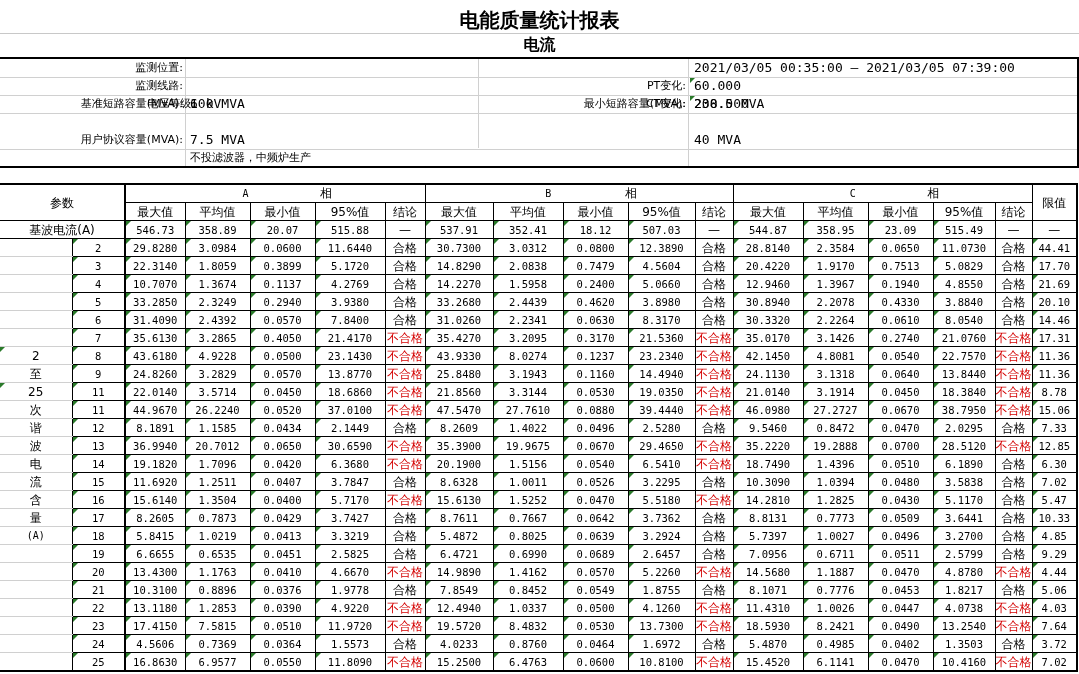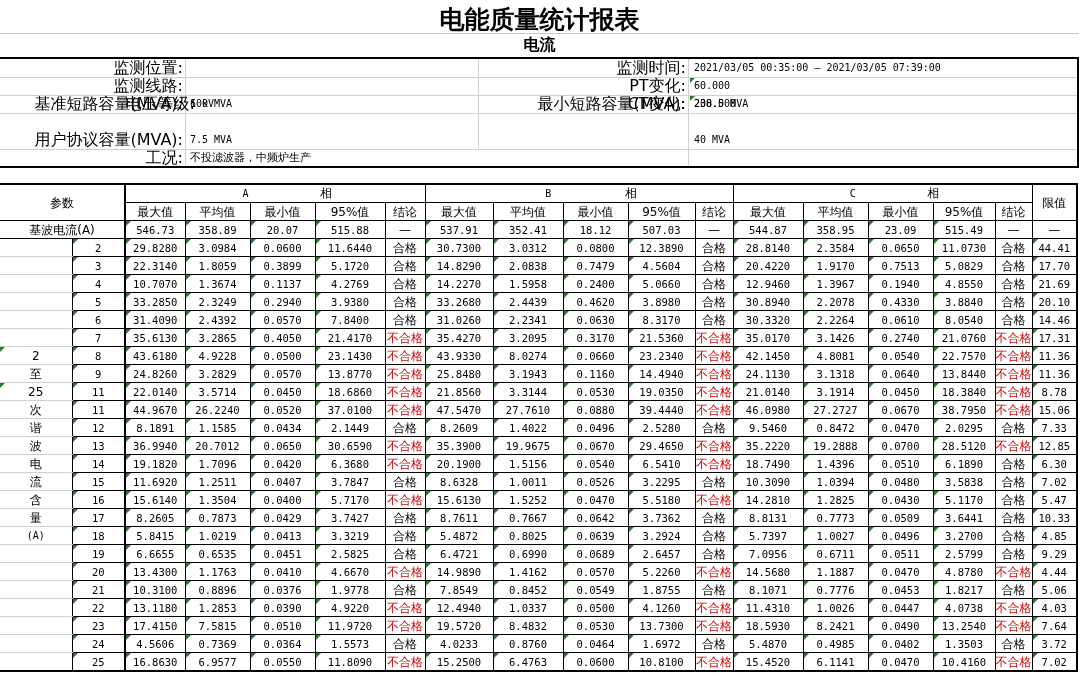--- a/index.html
+++ b/index.html
@@ -1,22 +1,22 @@
 <!DOCTYPE html>
 <html><head>
 <meta charset="utf-8">
 <style>
   html, body { margin:0; padding:0; background:#fff; }
   body { width:1079px; height:674px; overflow:hidden; position:relative; font-family:"DejaVu Sans Mono","Liberation Mono",monospace; color:#000; }
-  .title { position:absolute; left:0; top:0; width:1079px; height:33px; text-align:center; font-family:"DejaVu Serif","Liberation Serif",serif; font-weight:bold; font-size:25px; line-height:40px; }
+  .title { position:absolute; left:0; top:0; width:1079px; height:33px; text-align:center; font-family:"DejaVu Serif","Liberation Serif",serif; font-weight:bold; font-size:20px; line-height:40px; }
   .subtitle { position:absolute; left:0; top:33px; width:1079px; height:24px; text-align:center; font-family:"DejaVu Serif","Liberation Serif",serif; font-weight:bold; font-size:16px; line-height:22px; border-top:1px solid #c8c8c8; }
   .info { position:absolute; left:0; top:57px; width:1077px; height:107px; border-top:2px solid #000; border-bottom:2px solid #000; border-right:2px solid #000; }
   .info-row { position:absolute; left:0; height:18px; width:1077px; border-bottom:1px solid #d0d0d0; font-size:10px; line-height:18px; }
-  .info-row .lbl { position:absolute; text-align:right; font-family:"DejaVu Sans","Liberation Sans",sans-serif; font-size:16px; }
-  .info-row .val { position:absolute; font-size:10px; }
+  .info-row .lbl { position:absolute; text-align:right; font-family:"DejaVu Sans","Liberation Sans",sans-serif; font-size:11px; }
+  .info-row .val { position:absolute; font-size:13px; }
   .vline { position:absolute; top:0; height:107px; border-left:1px solid #d0d0d0; }
   .green { position:absolute; width:0; height:0; border-top:5px solid #2a7a2a; border-right:5px solid transparent; }
   table.grid { position:absolute; left:0; top:183px; border-collapse:collapse; table-layout:fixed; font-size:10.5px; }
   table.grid td { border:1px solid #000; height:17px; padding:0; text-align:center; white-space:nowrap; overflow:hidden; position:relative; line-height:16px; }
   table.grid td.cn { font-family:"DejaVu Sans","Liberation Sans",sans-serif; font-size:12px; }
   table.grid td.hdr { font-family:"DejaVu Sans","Liberation Sans",sans-serif; font-size:12px; }
   table.grid td.lbl0 { border-left:none; border-top:1px solid #d0d0d0; border-bottom:1px solid #d0d0d0; font-family:"DejaVu Sans","Liberation Sans",sans-serif; font-size:12px; }
   table.grid td.tick::before { content:""; position:absolute; left:0; top:0; border-top:5px solid #2a7a2a; border-right:5px solid transparent; }
   .fail { color:#d40000; }
   .thickL { border-left:2px solid #000 !important; }
@@ -32,21 +32,20 @@
 <div class="subtitle">电流</div>
 
 <div class="info">
   <div class="vline" style="left:185px"></div>
   <div class="vline" style="left:688px"></div>
   <div class="vline" style="left:478px;height:89px"></div>
   <div id="info-rows">
       <div class="info-row" style="top: 0px;">
         <span class="lbl" style="left:0;width:183px">监测位置:</span>
         <span class="val" style="left:190px;"></span>
-        <span class="lbl" style="left:480px;width:206px">监测时间:</span>
         <span class="val" style="left:694px">2021/03/05 00:35:00 — 2021/03/05 07:39:00</span>
       </div>
       <div class="info-row" style="top: 18px;">
         <span class="lbl" style="left:0;width:183px">监测线路:</span>
         <span class="val" style="left:190px;"></span>
         <span class="lbl" style="left:480px;width:206px">PT变化:</span>
         <span class="val" style="left:694px">60.000</span>
         <span class="green" style="left:690px;top:1px"></span>
       </div>
       <div class="info-row" style="top: 36px;">
@@ -61,21 +60,20 @@
         <span class="val" style="left:190px;">100 MVA</span>
         <span class="lbl" style="left:480px;width:206px">最小短路容量(MVA):</span>
         <span class="val" style="left:694px">238.5 MVA</span>
       </div>
       <div class="info-row" style="top: 72px;">
         <span class="lbl" style="left:0;width:183px">用户协议容量(MVA):</span>
         <span class="val" style="left:190px;">7.5 MVA</span>
         <span class="val" style="left:694px">40 MVA</span>
       </div>
       <div class="info-row" style="top: 90px; border-bottom: none;">
-        <span class="lbl" style="left:0;width:183px">工况:</span>
         <span class="val" style="left:190px;font-family:'DejaVu Sans','Liberation Sans',sans-serif;font-size:11px;">不投滤波器，中频炉生产</span>
         <span class="lbl" style="left:480px;width:206px"></span>
         <span class="val" style="left:694px"></span>
       </div>
     </div>
 </div>
 
 <div class="gap-row"></div>
 
 <table class="grid" id="grid">
@@ -266,21 +264,21 @@
       <tr>
         <td class="lbl0 tick" style="">2</td>
         <td class="tick">8</td>
         <td class="tick thickL">43.6180</td>
         <td class="tick">4.9228</td>
         <td class="tick">0.0500</td>
         <td class="tick">23.1430</td>
         <td class="cn fail">不合格</td>
         <td class="tick">43.9330</td>
         <td class="tick">8.0274</td>
-        <td class="tick">0.0660</td>
+        <td class="tick">0.1237</td>
         <td class="tick">23.2340</td>
         <td class="cn fail">不合格</td>
         <td class="tick">42.1450</td>
         <td class="tick">4.8081</td>
         <td class="tick">0.0540</td>
         <td class="tick">22.7570</td>
         <td class="cn fail">不合格</td>
         <td class="tick thickR">11.36</td>
       </tr>
       <tr>

